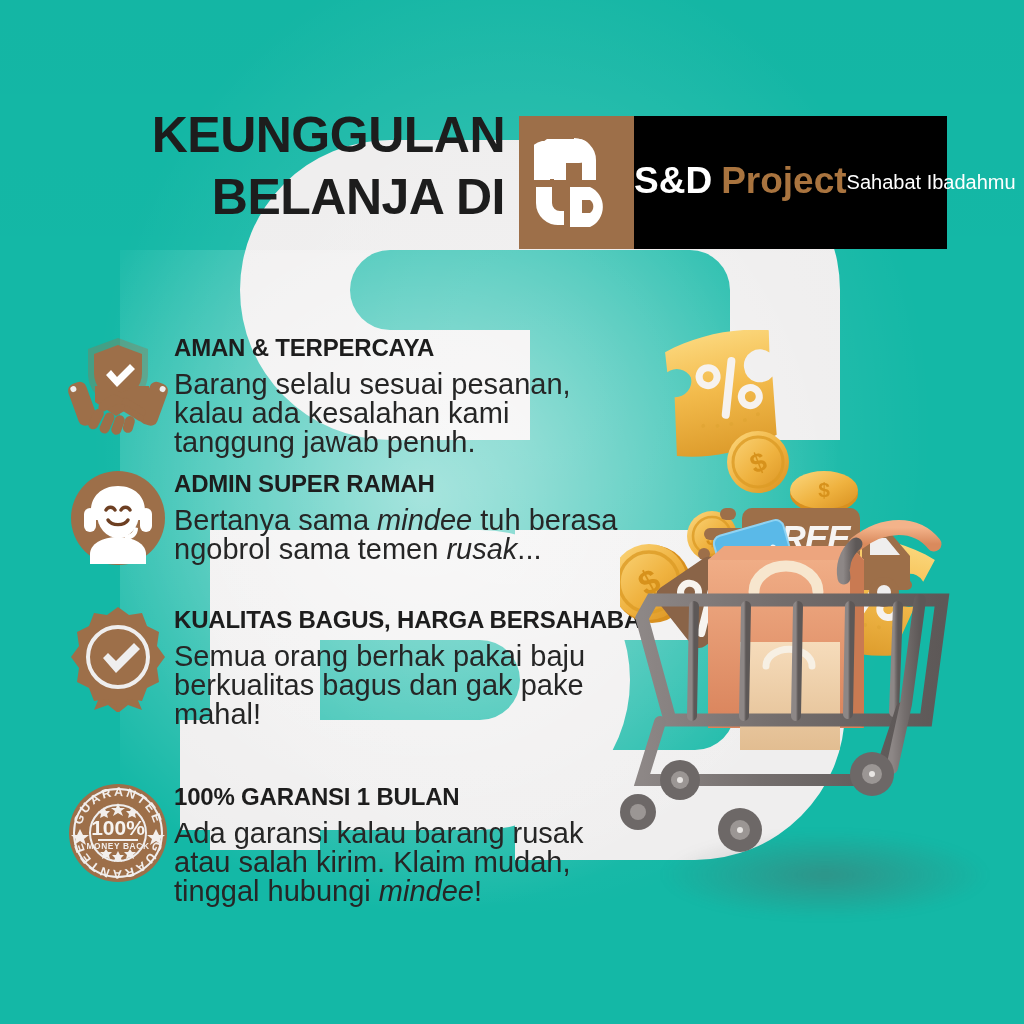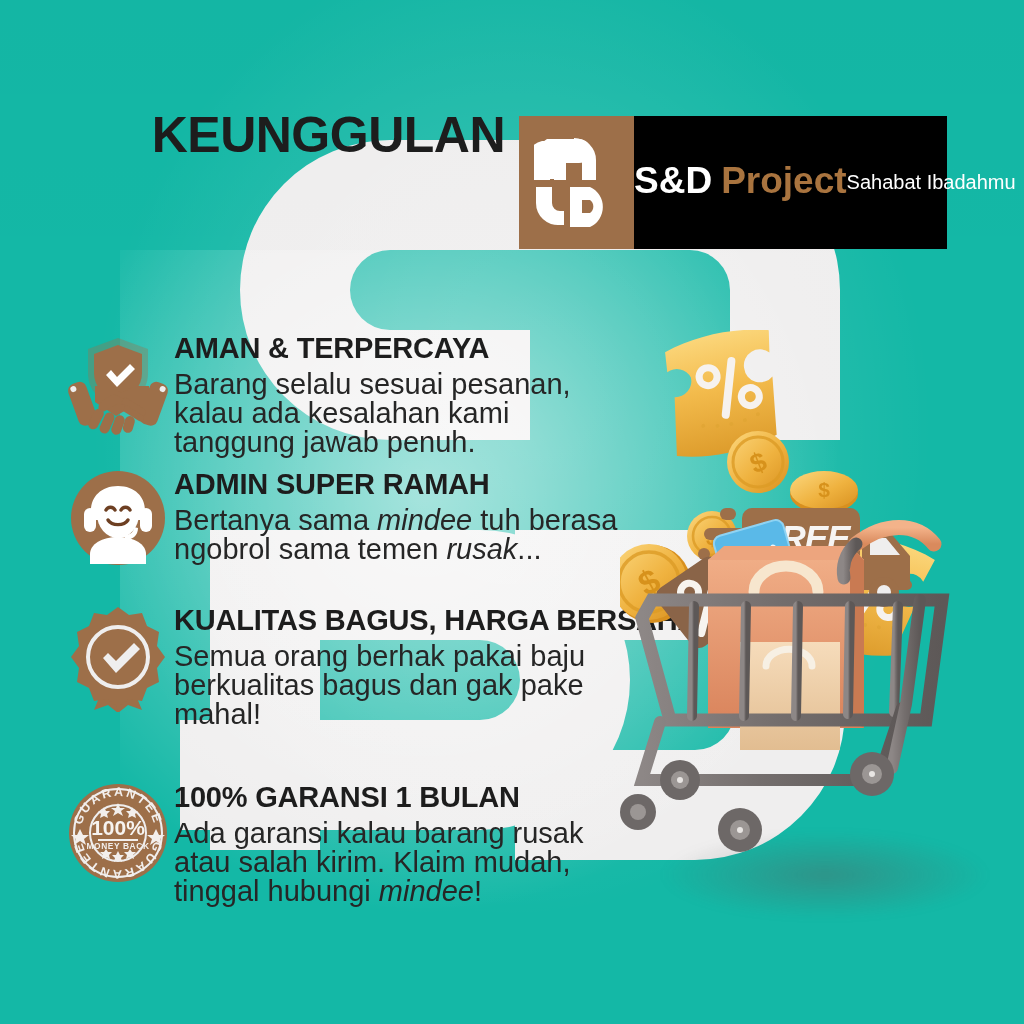--- a/index.html
+++ b/index.html
@@ -101,21 +101,21 @@
   .feat-icon {
     width: 112px;
     flex: 0 0 112px;
     display: flex;
     justify-content: center;
     padding-top: 2px;
   }
   .feat-body { padding-top: 0px; }
   .feat-title {
     color: #1d1d1d;
-    font-size: 29px;
+    font-size: 24px;
     font-weight: bold;
     line-height: 36px;
     letter-spacing: -0.2px;
     margin: 0;
   }
   .feat-desc {
     color: #262626;
     font-size: 29px;
     line-height: 29px;
     margin: 4px 0 0 0;
@@ -153,20 +153,21 @@
         <path d="M455 430 h180 a150 150 0 0 1 150 150 v30 a150 150 0 0 1 -150 150 h-180 v-110 h180 a40 40 0 0 0 40 -40 v-30 a40 40 0 0 0 -40 -40 h-180 z"></path>
       </g>
     </svg>
   </div>
   <div class="bg-sheen"></div>
   <div class="bg-vignette"></div>
 
   <div class="header">
     <div class="head-title">
       <span class="l1">KEUNGGULAN</span>
+      <span class="l2">BELANJA DI</span>
     </div>
 
     <div class="logo-box">
       <div class="logo-mark">
         <svg width="86" height="96" viewBox="0 0 86 96">
           <g fill="#ffffff">
             <path d="M13 4 h32 a12 12 0 0 1 0 24 h-18 a4 4 0 0 0 -4 4 v12 h-23 v-12 a28 28 0 0 1 13 -28 z" transform="translate(0,0)"></path>
             <path d="M8 6 h30 v13 h-26 a6 6 0 0 0 -6 6 v20 h-13 v-20 a19 19 0 0 1 15 -19 z"></path>
             <path d="M2 32 h14 v13 h-14 z"></path>
             <path d="M20 28 h12 v17 h-12 z"></path>

